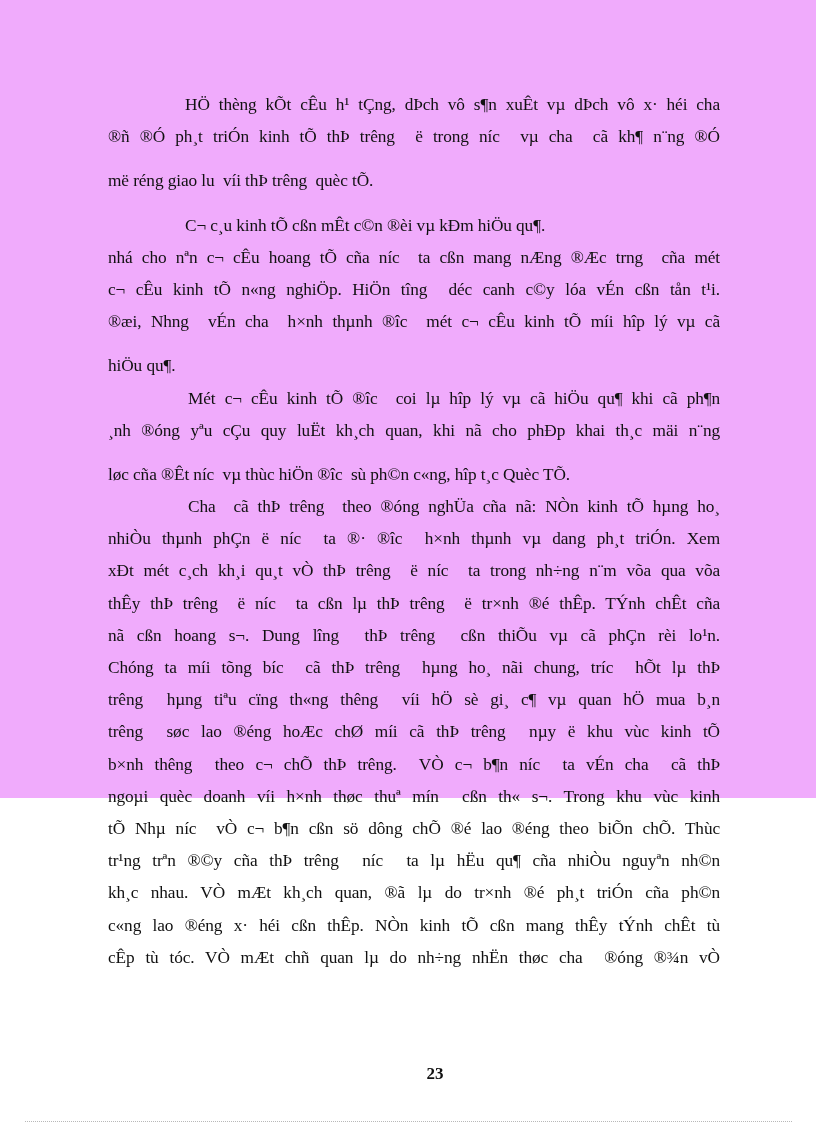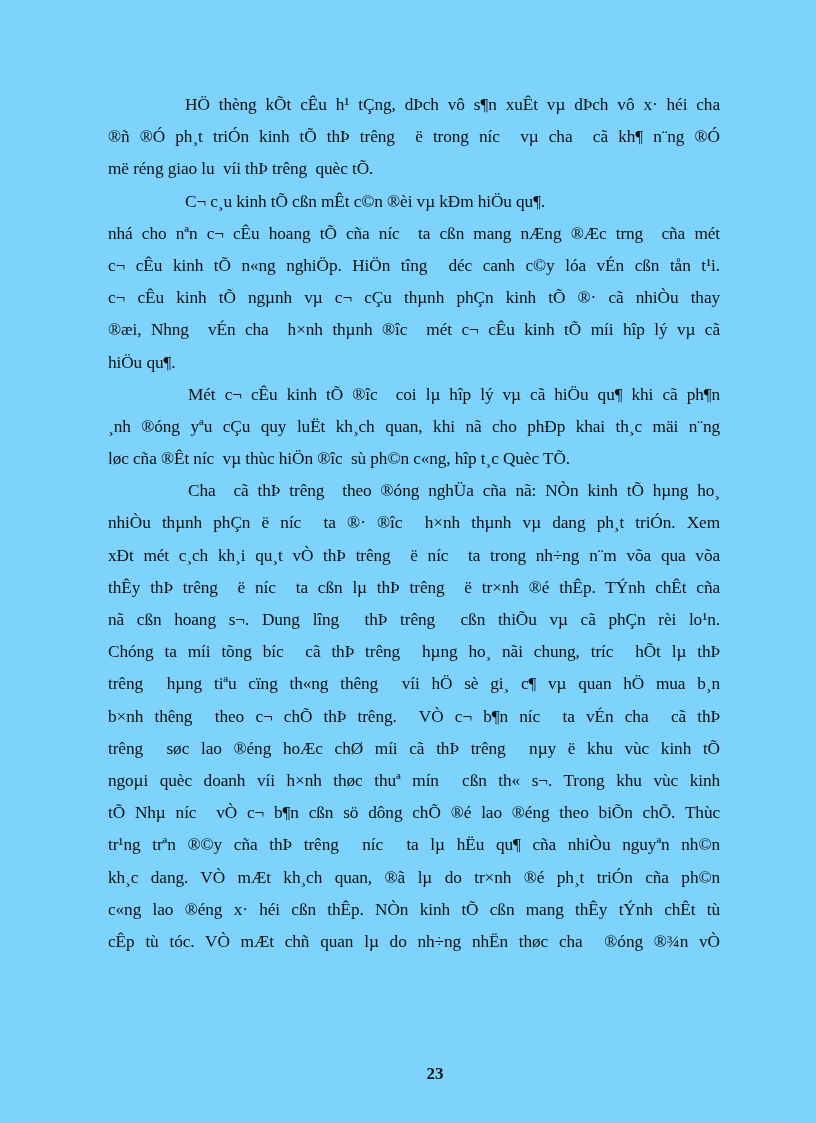--- a/index.html
+++ b/index.html
@@ -12,41 +12,42 @@
       height: 1123px;
       position: relative;
       overflow: hidden;
       font-family: "Liberation Serif", "DejaVu Serif", serif;
       color: #111111;
     }
     .page {
       position: absolute;
       left: 0; top: 0;
       width: 816px;
-      height: 1123px;
-      background: #7dd3fc;
+      height: 798px;
+      background: #f0abfc;
     }
     .body-text {
       position: absolute;
       left: 108px;
       top: 89px;
       width: 612px;
       font-size: 17.3px;
       line-height: 32.2px;
       letter-spacing: -0.1px;
     }
     .line {
       display: block;
       white-space: pre;
       text-align: justify;
       text-align-last: justify;
       height: 32.2px;
     }
     .line.last {
       text-align-last: left;
+      margin-top: 12px;
     }
     .line.indent {
       padding-left: 77px;
     }
     .line.indent2 {
       padding-left: 80px;
       font-family: Liberation Serif, serif;
     }
     .page-number {
       position: absolute;
@@ -74,41 +75,40 @@
   <div class="body-text">
 
     <span class="line indent">HÖ thèng kÕt cÊu h¹ tÇng, dÞch vô s¶n xuÊt vµ dÞch vô x· héi cha</span>
     <span class="line">®ñ ®Ó ph¸t triÓn kinh tÕ thÞ tr­êng  ë trong n­íc  vµ cha  cã kh¶ n¨ng ®Ó</span>
     <span class="line last">më réng giao lu  víi thÞ tr­êng  quèc tÕ.</span>
 
     <span class="line indent last">C¬ c¸u kinh tÕ cßn mÊt c©n ®èi vµ kÐm hiÖu qu¶.</span>
 
     <span class="line">nhá cho nªn c¬ cÊu hoang tÕ cña n­íc  ta cßn mang nÆng ®Æc trng  cña mét</span>
     <span class="line">c¬ cÊu kinh tÕ n«ng nghiÖp. HiÖn t­îng  déc canh c©y lóa vÉn cßn tån t¹i.</span>
-    <span class="line">c¬ cÊu kinh tÕ ngµnh vµ c¬ cÇu thµnh phÇn kinh tÕ ®· cã nhiÒu thay</span>
     <span class="line">®æi, Nhng  vÉn cha  h×nh thµnh ®­îc  mét c¬ cÊu kinh tÕ míi hîp lý vµ cã</span>
     <span class="line last">hiÖu qu¶.</span>
 
     <span class="line indent2">Mét c¬ cÊu kinh tÕ ®­îc  coi lµ hîp lý vµ cã hiÖu qu¶ khi cã ph¶n</span>
     <span class="line">¸nh ®óng yªu cÇu quy luËt kh¸ch quan, khi nã cho phÐp khai th¸c mäi n¨ng</span>
     <span class="line last">løc cña ®Êt n­íc  vµ thùc hiÖn ®­îc  sù ph©n c«ng, hîp t¸c Quèc TÕ.</span>
 
     <span class="line indent2">Cha  cã thÞ tr­êng  theo ®óng nghÜa cña nã: NÒn kinh tÕ hµng ho¸</span>
     <span class="line">nhiÒu thµnh phÇn ë n­íc  ta ®· ®­îc  h×nh thµnh vµ dang ph¸t triÓn. Xem</span>
     <span class="line">xÐt mét c¸ch kh¸i qu¸t vÒ thÞ tr­êng  ë n­íc  ta trong nh÷ng n¨m võa qua võa</span>
     <span class="line">thÊy thÞ tr­êng  ë n­íc  ta cßn lµ thÞ tr­êng  ë tr×nh ®é thÊp. TÝnh chÊt cña</span>
     <span class="line">nã cßn hoang s¬. Dung l­îng  thÞ tr­êng  cßn thiÕu vµ cã phÇn rèi lo¹n.</span>
     <span class="line">Chóng ta míi tõng b­íc  cã thÞ tr­êng  hµng ho¸ nãi chung, tr­íc  hÕt lµ thÞ</span>
     <span class="line">tr­êng  hµng tiªu cïng th«ng th­êng  víi hÖ sè gi¸ c¶ vµ quan hÖ mua b¸n</span>
+    <span class="line">tr­êng  søc lao ®éng hoÆc chØ míi cã thÞ tr­êng  nµy ë khu vùc kinh tÕ</span>
     <span class="line">b×nh th­êng  theo c¬ chÕ thÞ tr­êng.  VÒ c¬ b¶n n­íc  ta vÉn cha  cã thÞ</span>
-    <span class="line">tr­êng  søc lao ®éng hoÆc chØ míi cã thÞ tr­êng  nµy ë khu vùc kinh tÕ</span>
     <span class="line">ngoµi quèc doanh víi h×nh thøc thuª m­ín  cßn th« s¬. Trong khu vùc kinh</span>
     <span class="line">tÕ Nhµ n­íc  vÒ c¬ b¶n cßn sö dông chÕ ®é lao ®éng theo biÕn chÕ. Thùc</span>
     <span class="line">tr¹ng tr­ªn ®©y cña thÞ tr­êng  n­íc  ta lµ hËu qu¶ cña nhiÒu nguyªn nh©n</span>
-    <span class="line">kh¸c dang. VÒ mÆt kh¸ch quan, ®ã lµ do tr×nh ®é ph¸t triÓn cña ph©n</span>
+    <span class="line">kh¸c nhau. VÒ mÆt kh¸ch quan, ®ã lµ do tr×nh ®é ph¸t triÓn cña ph©n</span>
     <span class="line">c«ng lao ®éng x· héi cßn thÊp. NÒn kinh tÕ cßn mang thÊy tÝnh chÊt tù</span>
     <span class="line">cÊp tù tóc. VÒ mÆt chñ quan lµ do nh÷ng nhËn thøc cha  ®óng ®¾n vÒ</span>
   </div>
 
   <div class="page-number">23</div>
 
   <div class="page-border"></div>
 </div>
 
 </body></html>

